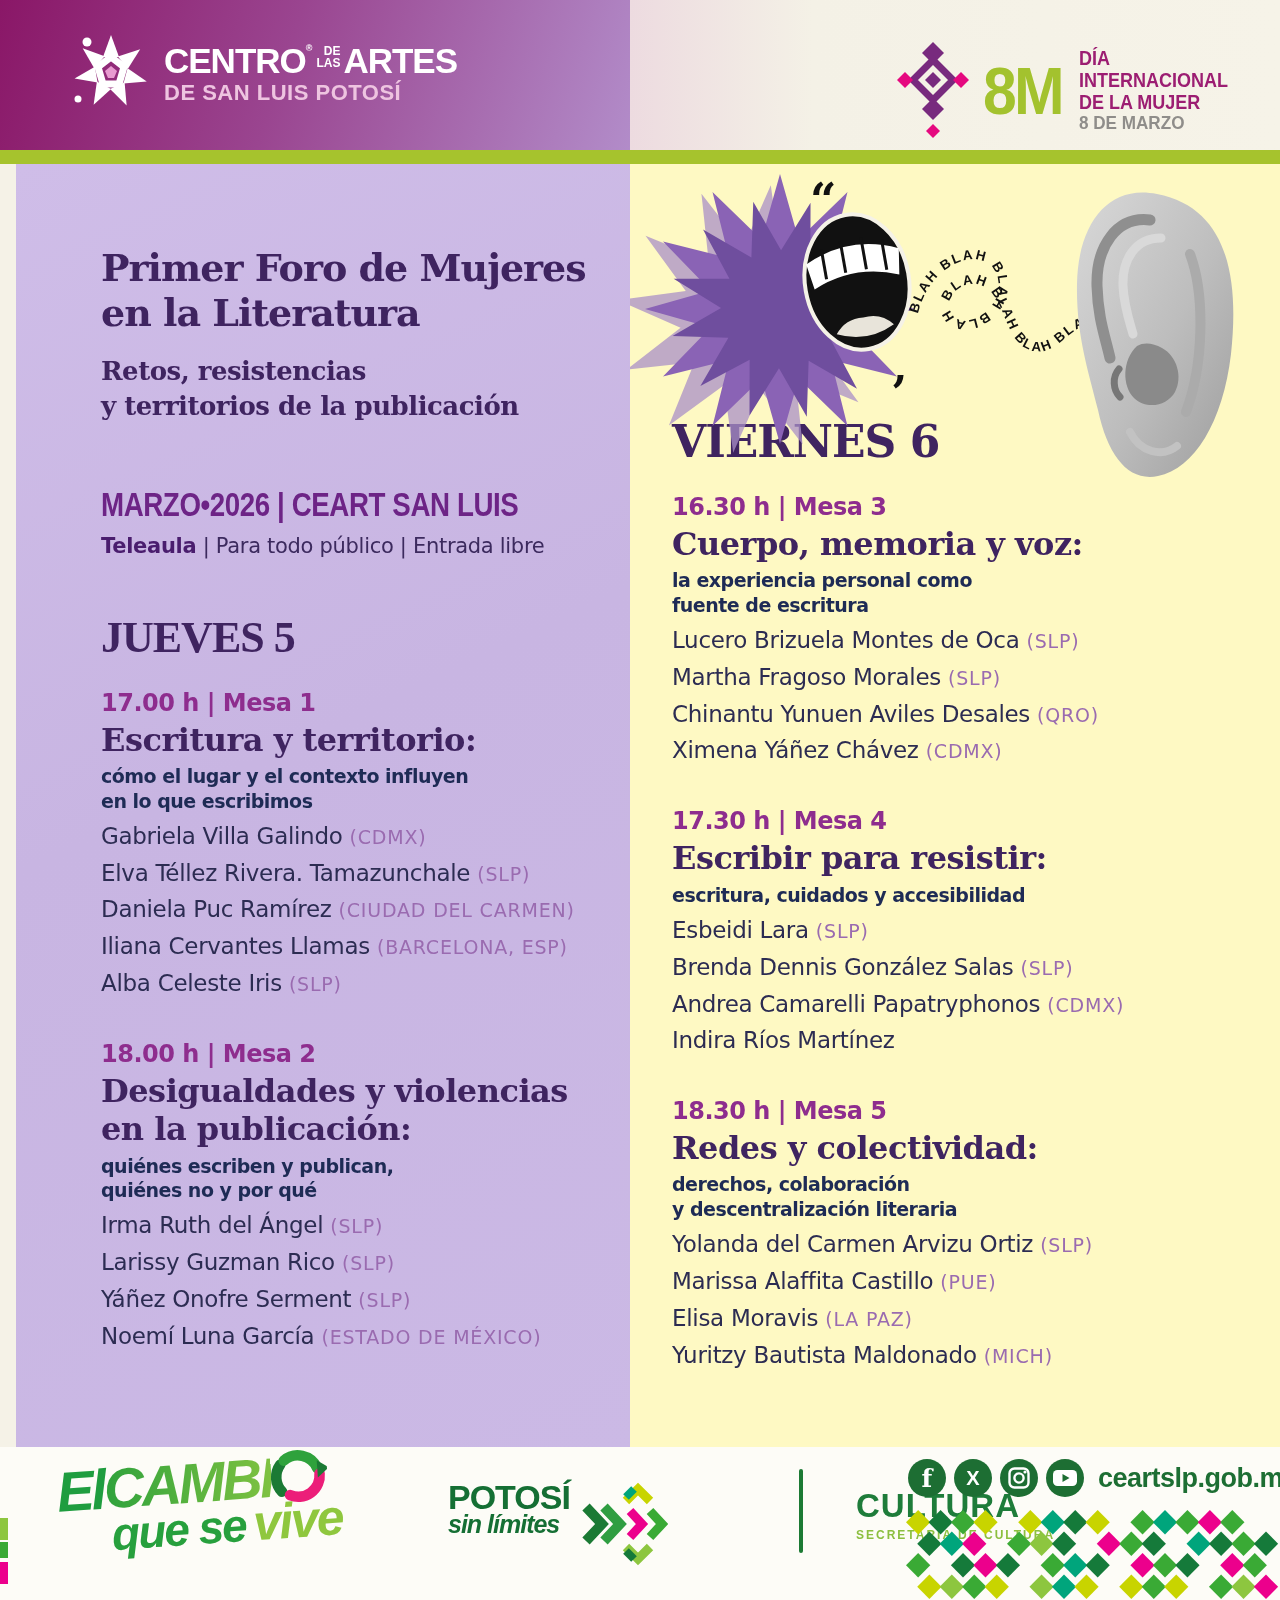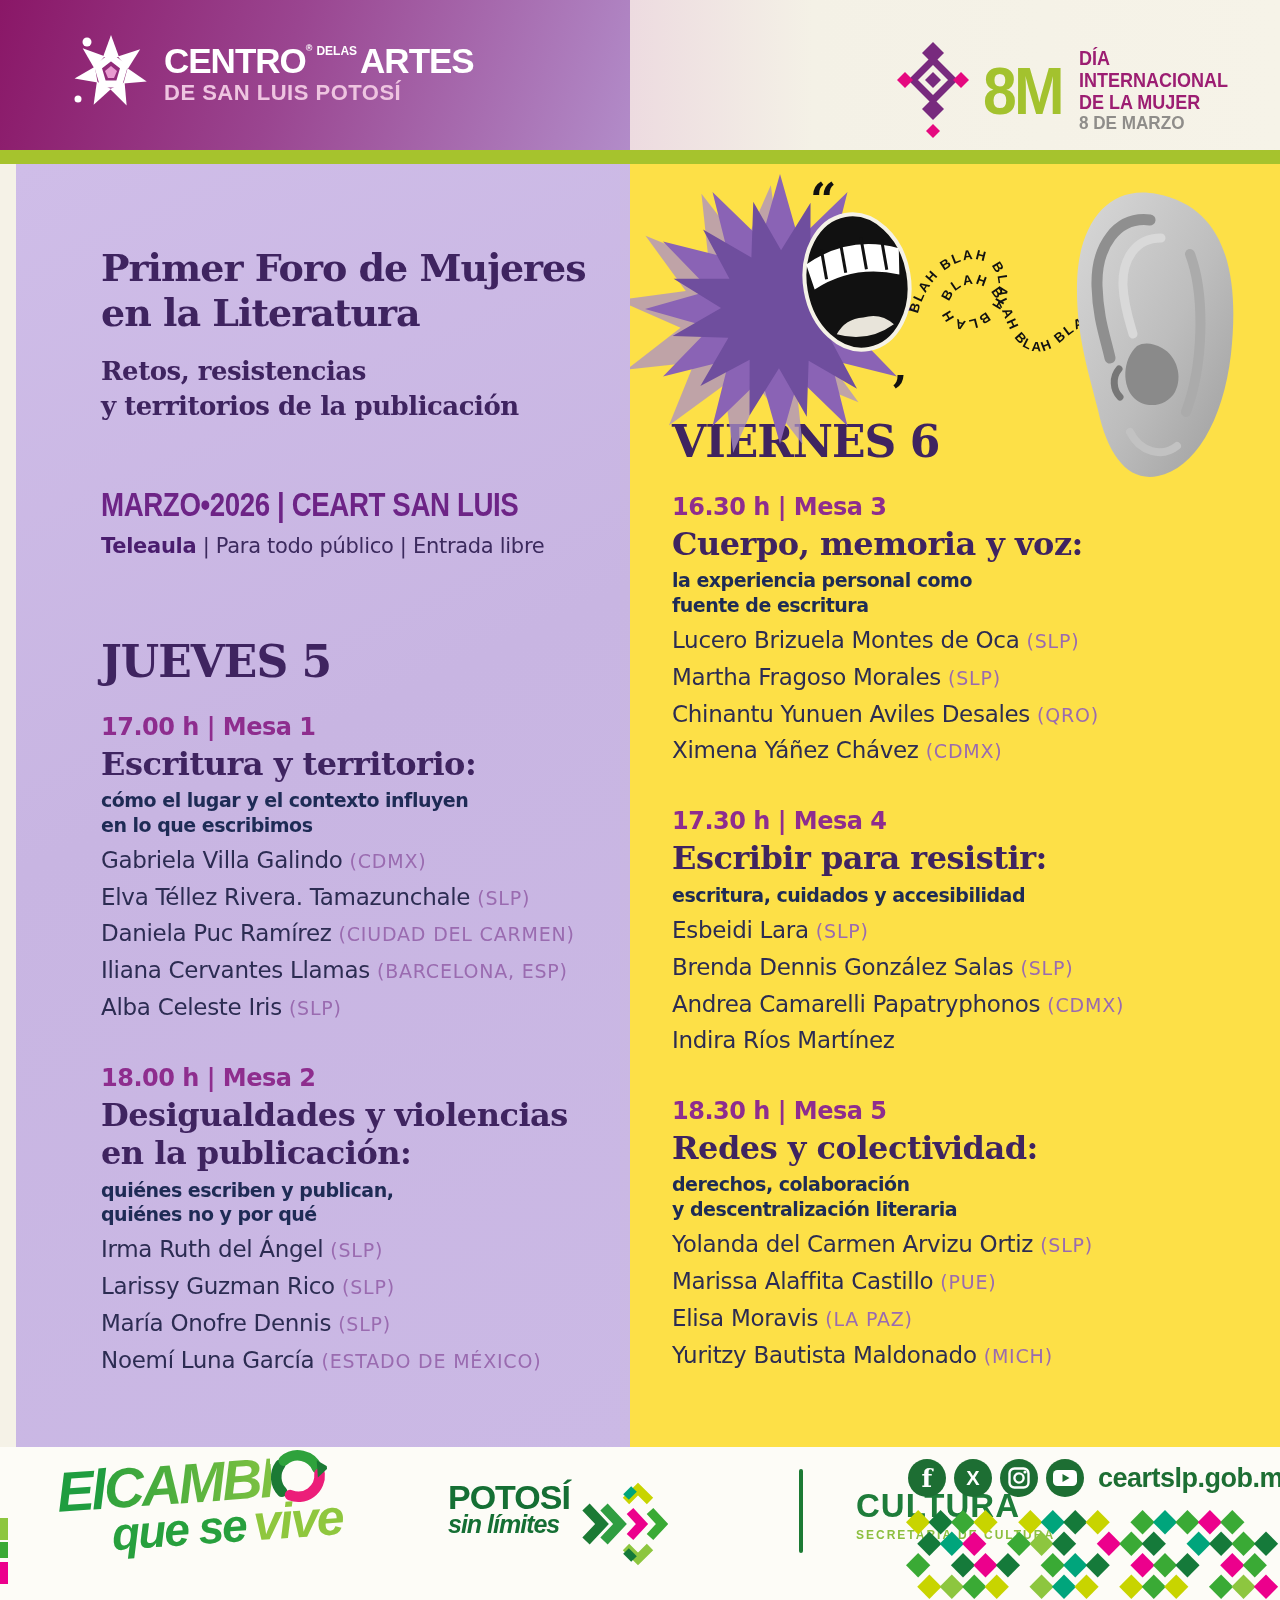--- a/index.html
+++ b/index.html
@@ -10,50 +10,50 @@
   
   .header-left { position:absolute; left:0; top:0; width:630px; height:150px;
     background:linear-gradient(108deg,#8a1767 0%, #9a4590 45%, #b28cc9 100%); }
   .header-right { position:absolute; left:630px; top:0; width:650px; height:150px;
     background:linear-gradient(90deg,#eddbe0 0%, #f4f1e6 28%, #f6f3e8 100%); }
   .green-stripe { position:absolute; left:0; top:150px; width:1280px; height:14px; background:#a6c32d; }
 
   .ceart { position:absolute; left:72px; top:32px; display:flex; align-items:center; gap:14px; }
   .ceart-text { color:#fff; font-family:"Liberation Sans", sans-serif; font-weight:700; line-height:1; }
   .ceart-row1 { display:flex; align-items:flex-start; font-size:35px; letter-spacing:-1px; }
-  .ceart-delas { display:inline-flex; font-size:12px; line-height:1.05; margin:2px 3px 0 5px; letter-spacing:0;text-align:right; }
+  .ceart-delas { display:inline-flex; flex-direction:column; font-size:12px; line-height:1.05; margin:2px 3px 0 5px; letter-spacing:0;text-align:right; }
   .ceart-reg { font-size:9px; margin-top:1px; }
   .ceart-row2 { font-size:22px; color:#eec4e0; margin-top:4px; letter-spacing:0.5px; }
 
   .m8 { position:absolute; left:895px; top:36px; display:flex; align-items:center; gap:10px; }
   .m8-num { font-family:"Liberation Sans", sans-serif; font-weight:700; font-size:66px; color:#a3c22e;
     letter-spacing:-3px; transform:scaleX(.92); transform-origin:left center; line-height:1; }
   .m8-text { font-family:"Liberation Sans", sans-serif; font-weight:700; line-height:1.08;
     transform:scaleX(.9); transform-origin:left center; }
   .m8-text .l1 { font-size:20px; color:#9c1e72; }
   .m8-text .l3 { font-size:19px; color:#8f8d8a; font-weight:700; }
 
   
   .col-left { position:absolute; left:16px; top:164px; width:630px; height:1283px;
     background:linear-gradient(155deg,#cfbde8 0%, #c8b5e2 45%, #cbb9e5 100%);
     padding:0 30px 0 85px; }
   .col-right { position:absolute; left:630px; top:164px; width:650px; height:1283px;
-    background:#fde047; padding:0 30px 0 42px; }
+    background:#fef9c3; padding:0 30px 0 42px; }
 
   .serif { font-family:"DejaVu Serif", serif; font-weight:bold; color:#3f2460; }
   .title { font-size:38px; line-height:1.18; letter-spacing:-1px; margin-top:82px; }
   .subtitle { font-size:26px; line-height:1.35; letter-spacing:-0.5px; margin-top:18px; }
 
   .when { margin-top:62px; font-family:"Liberation Sans", sans-serif; font-weight:700; font-size:33px;
     color:#6d2486; letter-spacing:-0.5px; transform:scaleX(.84); transform-origin:left center; white-space:nowrap; }
   .venue { margin-top:10px; font-size:21px; color:#3c2a5e; letter-spacing:-0.3px; white-space:nowrap; }
   .venue b { color:#4a1d6e; }
 
   .day-head { font-size:44px; letter-spacing:-1px; }
-  .col-left .day-head { margin-top:78px; }
+  .col-left .day-head { margin-top:54px;font-family:Liberation Serif, serif; }
   .col-right .day-head { margin-top:252px; }
 
   .session { margin-top:38px; }
   .session.first { margin-top:26px; }
   .time { font-size:24px; font-weight:bold; color:#8e2d8e; letter-spacing:-0.5px; }
   .mesa-title { font-size:32px; line-height:1.2; letter-spacing:-0.5px; margin-top:4px; }
   .mesa-sub { font-size:19px; font-weight:bold; color:#1e2b55; line-height:1.28; letter-spacing:-0.5px; margin-top:5px; }
   .speakers { margin-top:5px; }
   .speaker { font-size:23px; color:#2c2c52; line-height:1.6; letter-spacing:-0.3px; white-space:nowrap; }
   .place { font-size:19px; color:#9a6bb0; letter-spacing:0.8px; }
@@ -199,21 +199,21 @@
         <div>Desigualdades y violencias</div>
         <div>en la publicación:</div>
       </div>
       <div class="mesa-sub">
         <div>quiénes escriben y publican,</div>
         <div>quiénes no y por qué</div>
       </div>
       <div class="speakers">
         <div class="speaker"><span>Irma Ruth del Ángel</span> <span class="place">(SLP)</span></div>
         <div class="speaker"><span>Larissy Guzman Rico</span> <span class="place">(SLP)</span></div>
-        <div class="speaker"><span>María Onofre Dennis</span> <span class="place">(SLP)</span></div>
+        <div class="speaker"><span>Yáñez Onofre Serment</span> <span class="place">(SLP)</span></div>
         <div class="speaker"><span>Noemí Luna García</span> <span class="place">(ESTADO DE MÉXICO)</span></div>
       </div>
     </div>
   </div>
 
   <div class="col-right">
     <div class="serif day-head">VIERNES 6</div>
 
     <div class="session first">
       <div class="time">16.30 h | Mesa 3</div>

